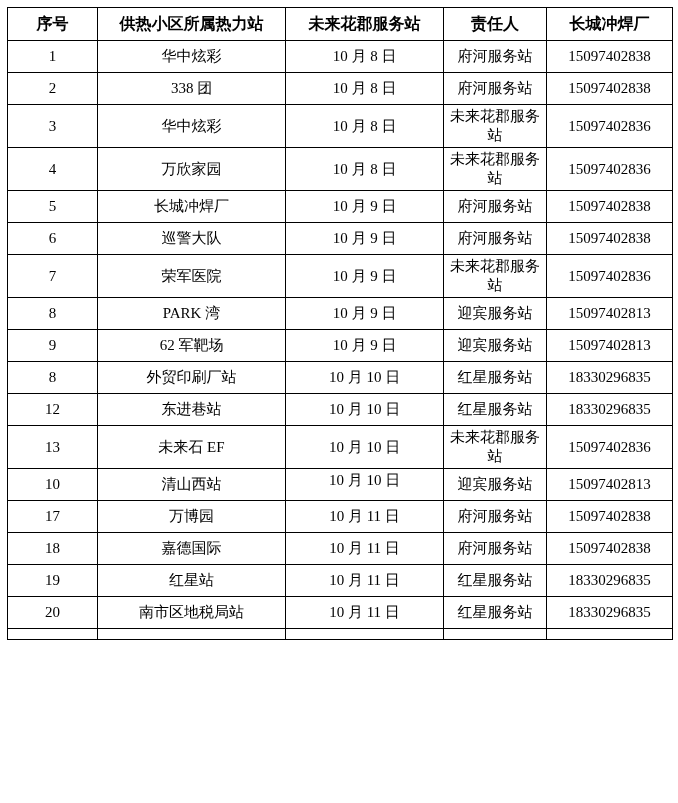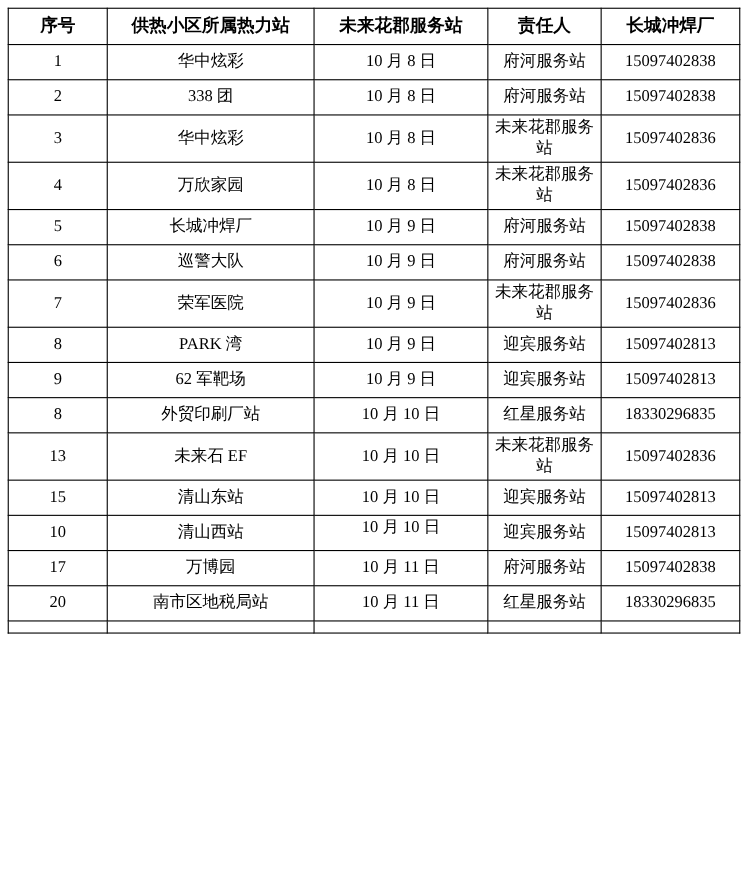--- a/index.html
+++ b/index.html
@@ -135,46 +135,60 @@
     <td data-name="phone-cell">15097402813</td>
   </tr>
         <tr data-name="table-row">
     <td data-name="no-cell">8</td>
     <td data-name="station-cell">外贸印刷厂站</td>
     <td data-name="date-cell">10 月 10 日</td>
     <td data-name="owner-cell">红星服务站</td>
     <td data-name="phone-cell">18330296835</td>
   </tr>
         <tr data-name="table-row">
+    <td data-name="no-cell">12</td>
+    <td data-name="station-cell">东进巷站</td>
+    <td data-name="date-cell">10 月 10 日</td>
+    <td data-name="owner-cell">红星服务站</td>
+    <td data-name="phone-cell">18330296835</td>
+  </tr>
+        <tr data-name="table-row">
     <td data-name="no-cell">13</td>
     <td data-name="station-cell">未来石 EF</td>
     <td data-name="date-cell">10 月 10 日</td>
     <td data-name="owner-cell">未来花郡服务站</td>
     <td data-name="phone-cell">15097402836</td>
   </tr>
         <tr data-name="table-row">
-    <td data-name="no-cell">15</td>
-    <td data-name="station-cell">清山东站</td>
+    <td data-name="no-cell">10</td>
+    <td data-name="station-cell">清山西站</td>
     <td data-name="date-cell">10 月 10 日</td>
     <td data-name="owner-cell">迎宾服务站</td>
     <td data-name="phone-cell">15097402813</td>
   </tr>
         <tr data-name="table-row">
-    <td data-name="no-cell">10</td>
-    <td data-name="station-cell">清山西站</td>
-    <td data-name="date-cell">10 月 10 日</td>
-    <td data-name="owner-cell">迎宾服务站</td>
-    <td data-name="phone-cell">15097402813</td>
-  </tr>
-        <tr data-name="table-row">
     <td data-name="no-cell">17</td>
     <td data-name="station-cell">万博园</td>
     <td data-name="date-cell">10 月 11 日</td>
     <td data-name="owner-cell">府河服务站</td>
     <td data-name="phone-cell">15097402838</td>
+  </tr>
+        <tr data-name="table-row">
+    <td data-name="no-cell">18</td>
+    <td data-name="station-cell">嘉德国际</td>
+    <td data-name="date-cell">10 月 11 日</td>
+    <td data-name="owner-cell">府河服务站</td>
+    <td data-name="phone-cell">15097402838</td>
+  </tr>
+        <tr data-name="table-row">
+    <td data-name="no-cell">19</td>
+    <td data-name="station-cell">红星站</td>
+    <td data-name="date-cell">10 月 11 日</td>
+    <td data-name="owner-cell">红星服务站</td>
+    <td data-name="phone-cell">18330296835</td>
   </tr>
         <tr data-name="table-row">
     <td data-name="no-cell">20</td>
     <td data-name="station-cell">南市区地税局站</td>
     <td data-name="date-cell">10 月 11 日</td>
     <td data-name="owner-cell">红星服务站</td>
     <td data-name="phone-cell">18330296835</td>
   </tr>
         <tr data-name="partial-row">
         <td data-name="no-cell"></td>

